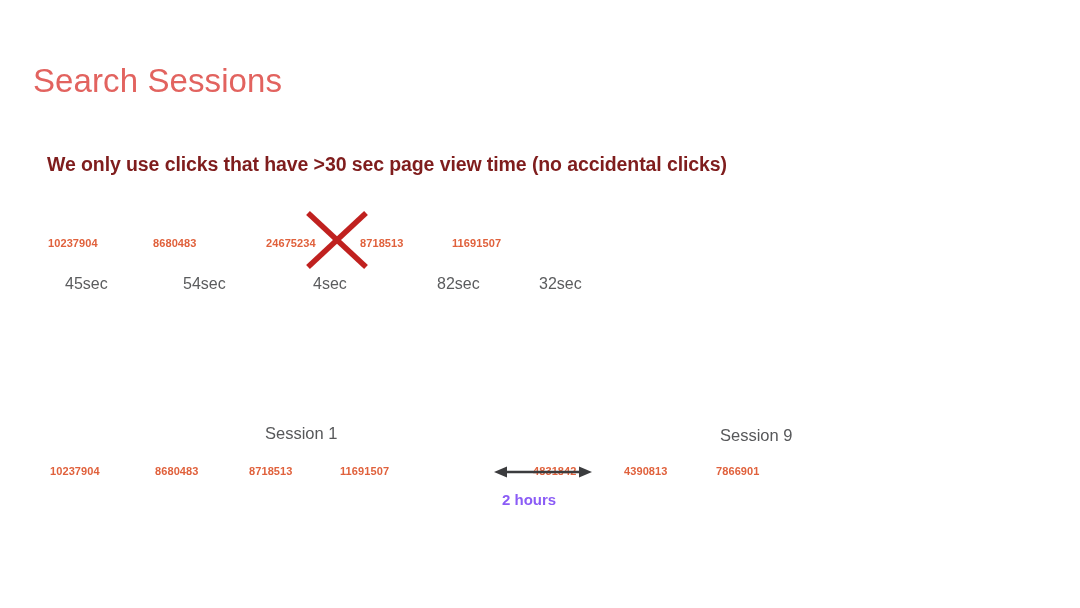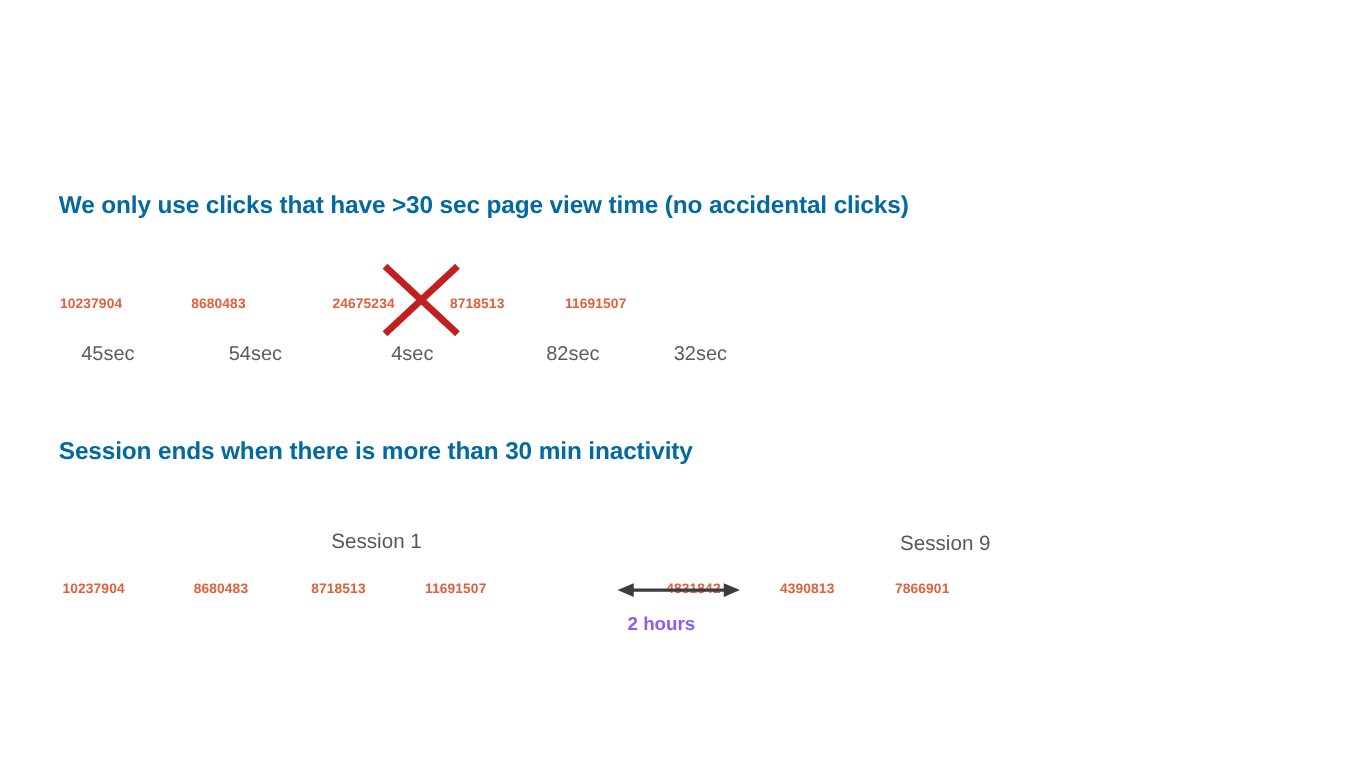--- a/index.html
+++ b/index.html
@@ -31,21 +31,21 @@
     color: #e2635f;
     letter-spacing: 0.1px;
     white-space: nowrap;
   }
 
   
   .heading {
     position: absolute;
     font-size: 19.5px;
     font-weight: bold;
-    color: #0369a1;
+    color: #7f1d1d;
     white-space: nowrap;
     letter-spacing: -0.1px;
   }
   .heading-1 { left: 47px; top: 153px; }
   .heading-2 { left: 47px; top: 350px; }
 
   
   .id-token {
     position: absolute;
     font-size: 11px;
@@ -95,41 +95,41 @@
     width: 98px;
     height: 20px;
     pointer-events: none;
   }
 </style>
 </head>
 <body>
 
 <div class="slide">
 
+  <div class="slide-title">Search Sessions</div>
 
   <div class="heading heading-1">We only use clicks that have &gt;30 sec page view time (no accidental clicks)</div>
 
   <div class="id-token" style="left:48px;  top:237px;">10237904</div>
   <div class="id-token" style="left:153px; top:237px;">8680483</div>
   <div class="id-token" style="left:266px; top:237px;">24675234</div>
   <div class="id-token" style="left:360px; top:237px;">8718513</div>
   <div class="id-token" style="left:452px; top:237px;">11691507</div>
 
   <div class="time-token" style="left:65px;  top:275px;">45sec</div>
   <div class="time-token" style="left:183px; top:275px;">54sec</div>
   <div class="time-token" style="left:313px; top:275px;">4sec</div>
   <div class="time-token" style="left:437px; top:275px;">82sec</div>
   <div class="time-token" style="left:539px; top:275px;">32sec</div>
 
   <svg class="x-mark" viewBox="0 0 64 58">
     <line x1="3" y1="2" x2="61" y2="56" stroke="#c0211f" stroke-width="5.5" stroke-linecap="butt"></line>
     <line x1="61" y1="2" x2="3" y2="56" stroke="#c0211f" stroke-width="5.5" stroke-linecap="butt"></line>
   </svg>
 
-  <div class="heading heading-2">Session ends when there is more than 30 min inactivity</div>
 
   <div class="session-label" style="left:249px; top:424px;">Session 1</div>
   <div class="session-label" style="left:704px; top:426px;">Session 9</div>
 
   <div class="id-token" style="left:50px;  top:465px;">10237904</div>
   <div class="id-token" style="left:155px; top:465px;">8680483</div>
   <div class="id-token" style="left:249px; top:465px;">8718513</div>
   <div class="id-token" style="left:340px; top:465px;">11691507</div>
 
   <div class="id-token" style="left:533px; top:465px;">4831842</div>

